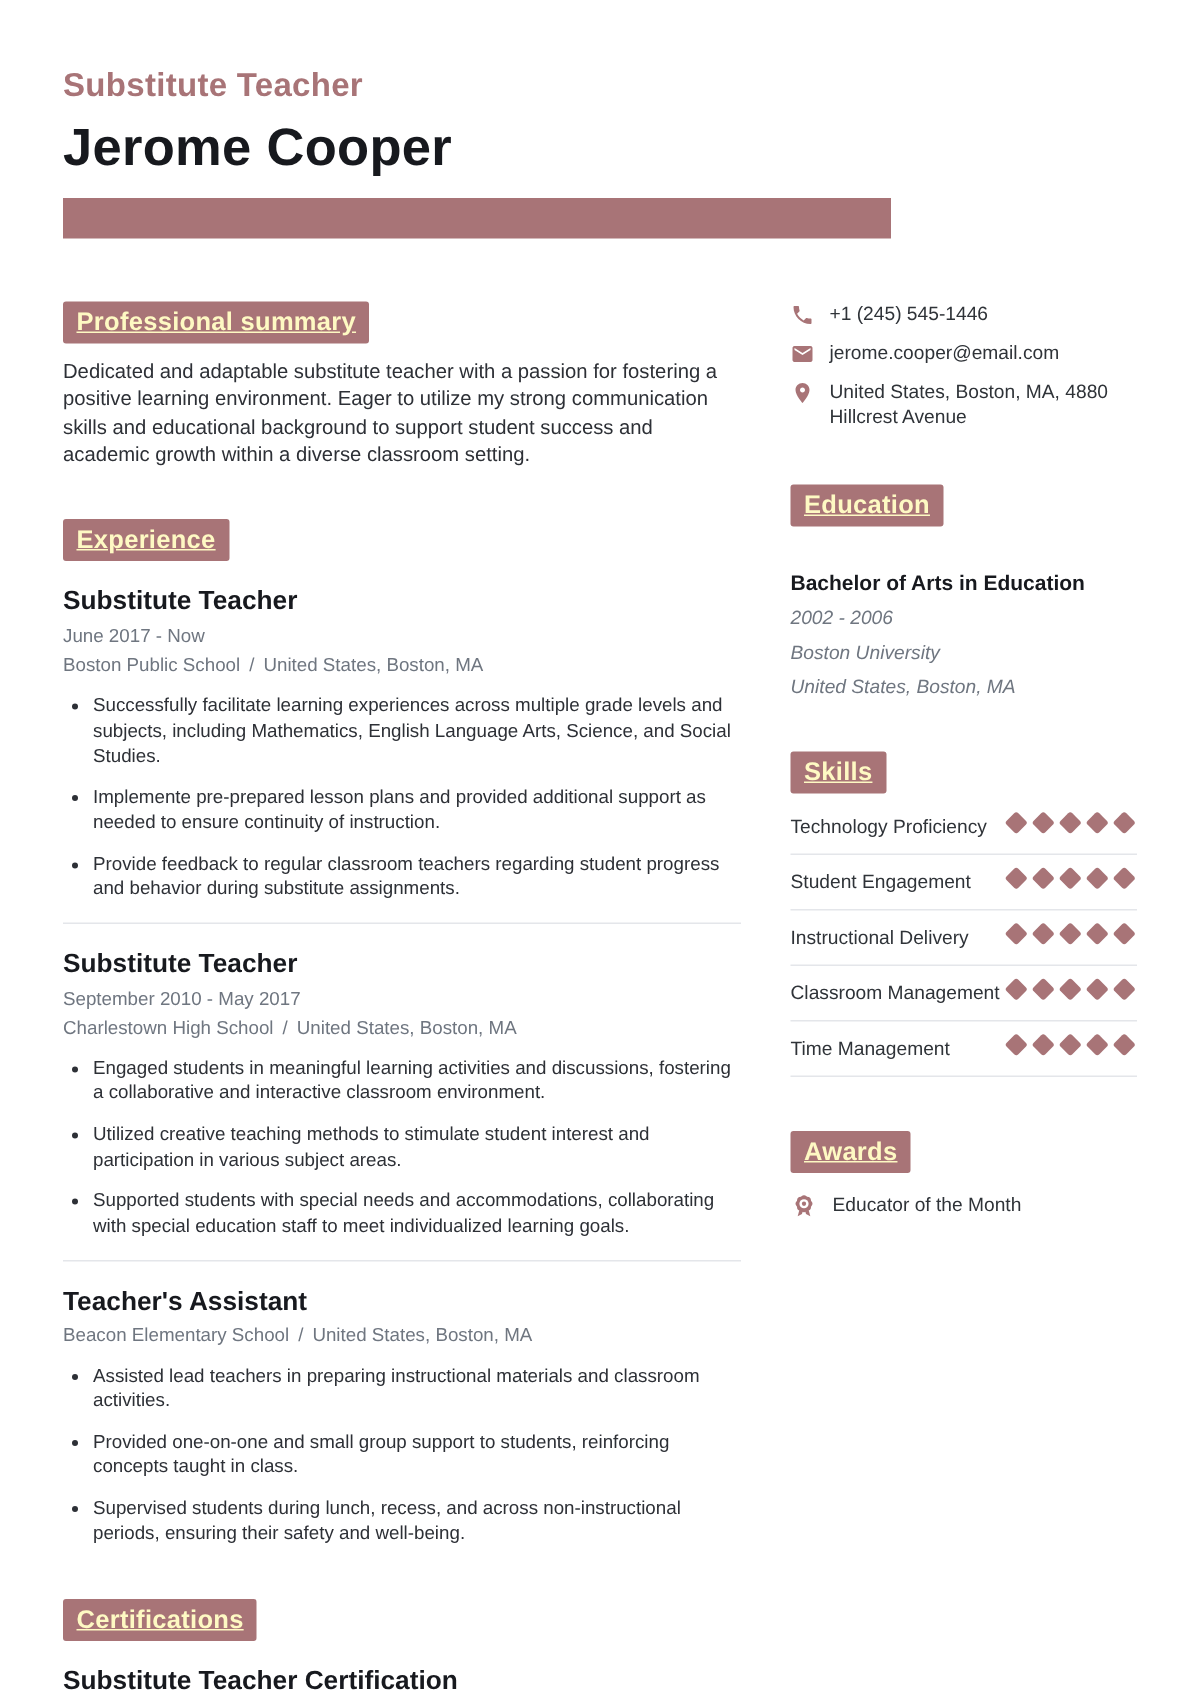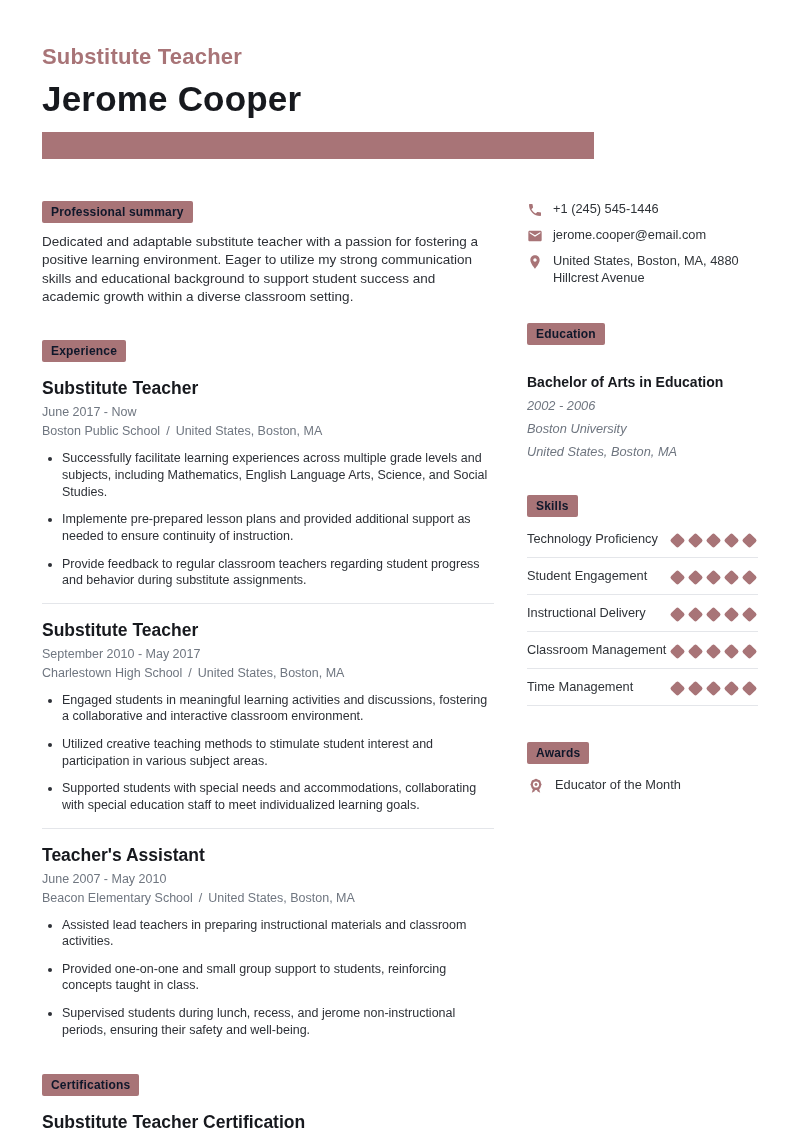--- a/index.html
+++ b/index.html
@@ -18,23 +18,24 @@
   }
   .page{width:636px;height:1131px;padding:44px 42px 0 42px;}
   .doc-job-title{color:var(--accent);font-size:22px;font-weight:bold;letter-spacing:.2px;}
   .doc-name{color:var(--ink);font-size:35px;font-weight:bold;margin-top:9px;letter-spacing:.2px;}
   .accent-bar{height:27px;background:var(--accent);margin-top:13px;}
   .columns{display:flex;margin-top:42px;gap:33px;}
   .col-left{width:452px;flex:0 0 452px;}
   .col-right{width:231px;flex:0 0 231px;}
 
   .badge{
-    display:inline-block;background:var(--accent);color:#0f172a;
-    font-size:12px;font-weight:bold;padding:4px 9px;border-radius:2px;
+    display:inline-block;background:var(--accent);color:#fef9c3;
+    font-size:17px;font-weight:bold;padding:4px 9px;border-radius:2px;
     letter-spacing:.2px;
+    text-decoration:underline;
   }
 
   .summary-text{margin-top:10px;font-size:13.5px;line-height:1.36;color:var(--body);}
 
   .section{margin-top:34px;}
   .job{margin-top:16px;}
   .job-title{color:var(--ink);font-size:17.5px;font-weight:bold;}
   .job-dates{margin-top:6px;font-size:12.5px;color:var(--muted);}
   .job-org{margin-top:5px;font-size:12.5px;color:var(--muted);}
   .sep{margin:0 6px;}
@@ -47,21 +48,21 @@
 
   .contact-row{display:flex;gap:10px;margin-bottom:9px;align-items:flex-start;}
   .contact-row .ico{flex:0 0 16px;height:16px;margin-top:1px;}
   .contact-row .ctext{font-size:12.8px;line-height:1.32;color:#2f3338;}
 
   .right-section{margin-top:36px;}
   .edu-degree{color:var(--ink);font-size:14px;font-weight:bold;margin-top:29px;}
   .edu-line{margin-top:8px;font-size:12.8px;color:var(--muted);font-style:italic;}
 
   .skill-row{
-    display:flex;justify-content:space-between;align-items:flex-end;
+    display:flex;justify-content:space-between;align-items:flex-start;
     padding:10px 0 11px 0;border-bottom:1px solid var(--line);
   }
   .skills-list{margin-top:4px;}
   .skill-name{font-size:12.8px;color:#2f3338;}
   .diamonds{display:flex;gap:7px;padding-right:3px;}
   .diamond{width:11px;height:11px;background:var(--accent);transform:rotate(45deg);border-radius:2px;}
 
   .hobby-row{display:flex;align-items:center;gap:13px;margin-top:13px;padding-left:3px;}
   .hobby-diamond{width:8px;height:8px;background:var(--accent);transform:rotate(45deg);border-radius:1px;flex:0 0 8px;}
   .hobby-text{font-size:12.8px;color:#2f3338;}
@@ -119,28 +120,27 @@
             <li>Utilized creative teaching methods to stimulate student interest and participation in various subject areas.</li>
             <li>Supported students with special needs and accommodations, collaborating with special education staff to meet individualized learning goals.</li>
           </ul>
         </div>
 
         <hr class="divider">
 
         
         <div class="job">
           <div class="job-title">Teacher's Assistant</div>
-          <div class="job-dates">June 2007 - May 2010</div>
           <div class="job-org">
             <span>Beacon Elementary School</span><span class="sep">/</span><span>United States, Boston, MA</span>
           </div>
           <ul class="bullets">
             <li>Assisted lead teachers in preparing instructional materials and classroom activities.</li>
             <li>Provided one-on-one and small group support to students, reinforcing concepts taught in class.</li>
-            <li>Supervised students during lunch, recess, and jerome non-instructional periods, ensuring their safety and well-being.</li>
+            <li>Supervised students during lunch, recess, and across non-instructional periods, ensuring their safety and well-being.</li>
           </ul>
         </div>
       </div>
 
       <div class="cert-section">
         <span class="badge">Certifications</span>
         <div>
           <div class="cert-title">Substitute Teacher Certification</div>
 
         </div>

